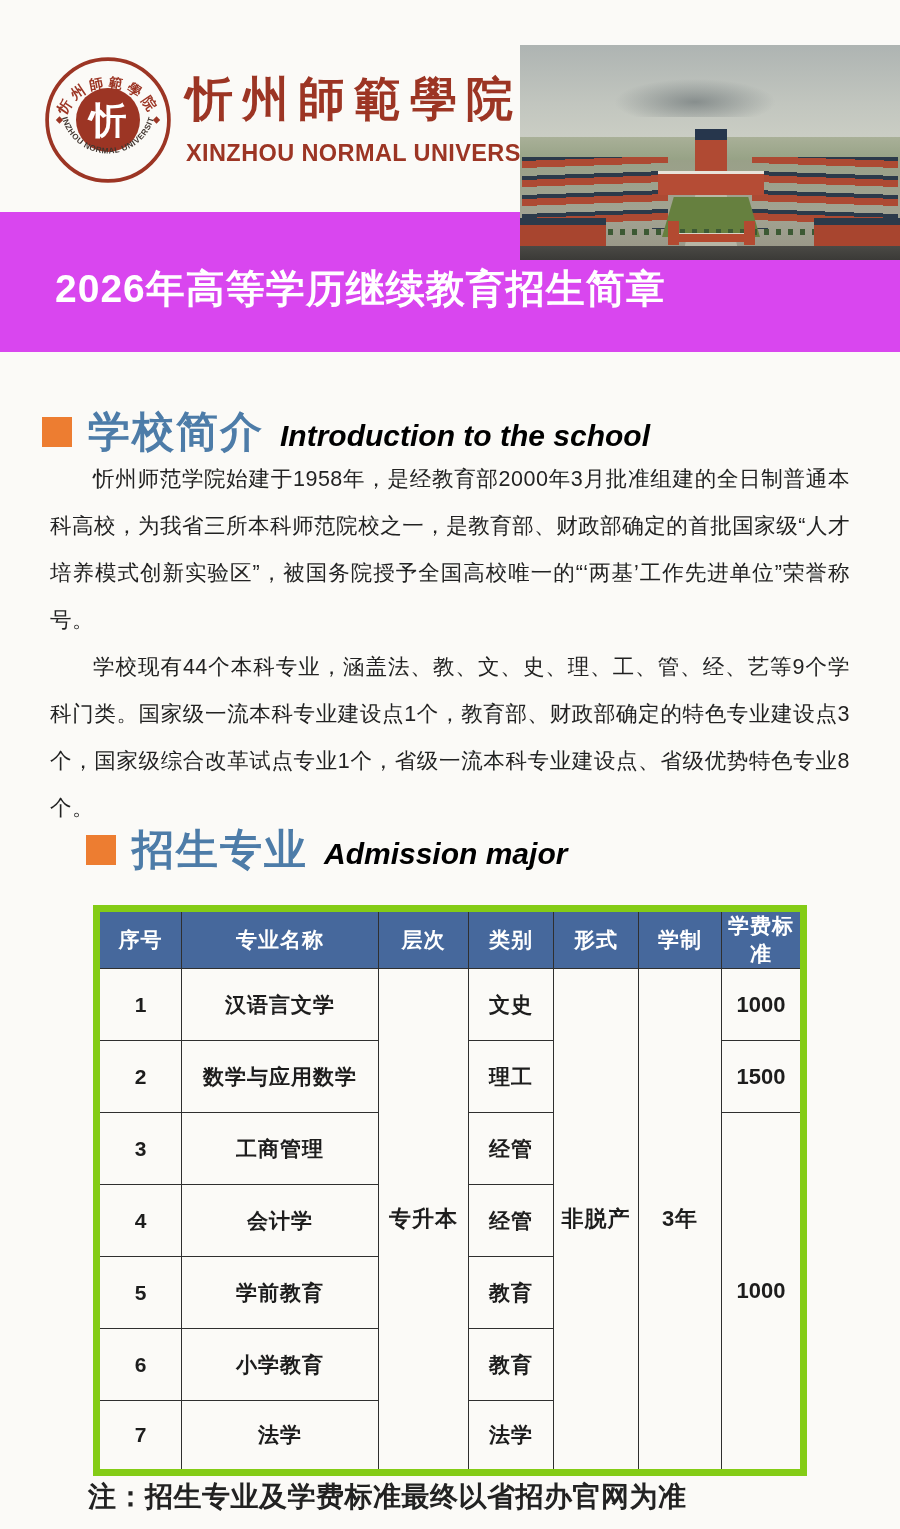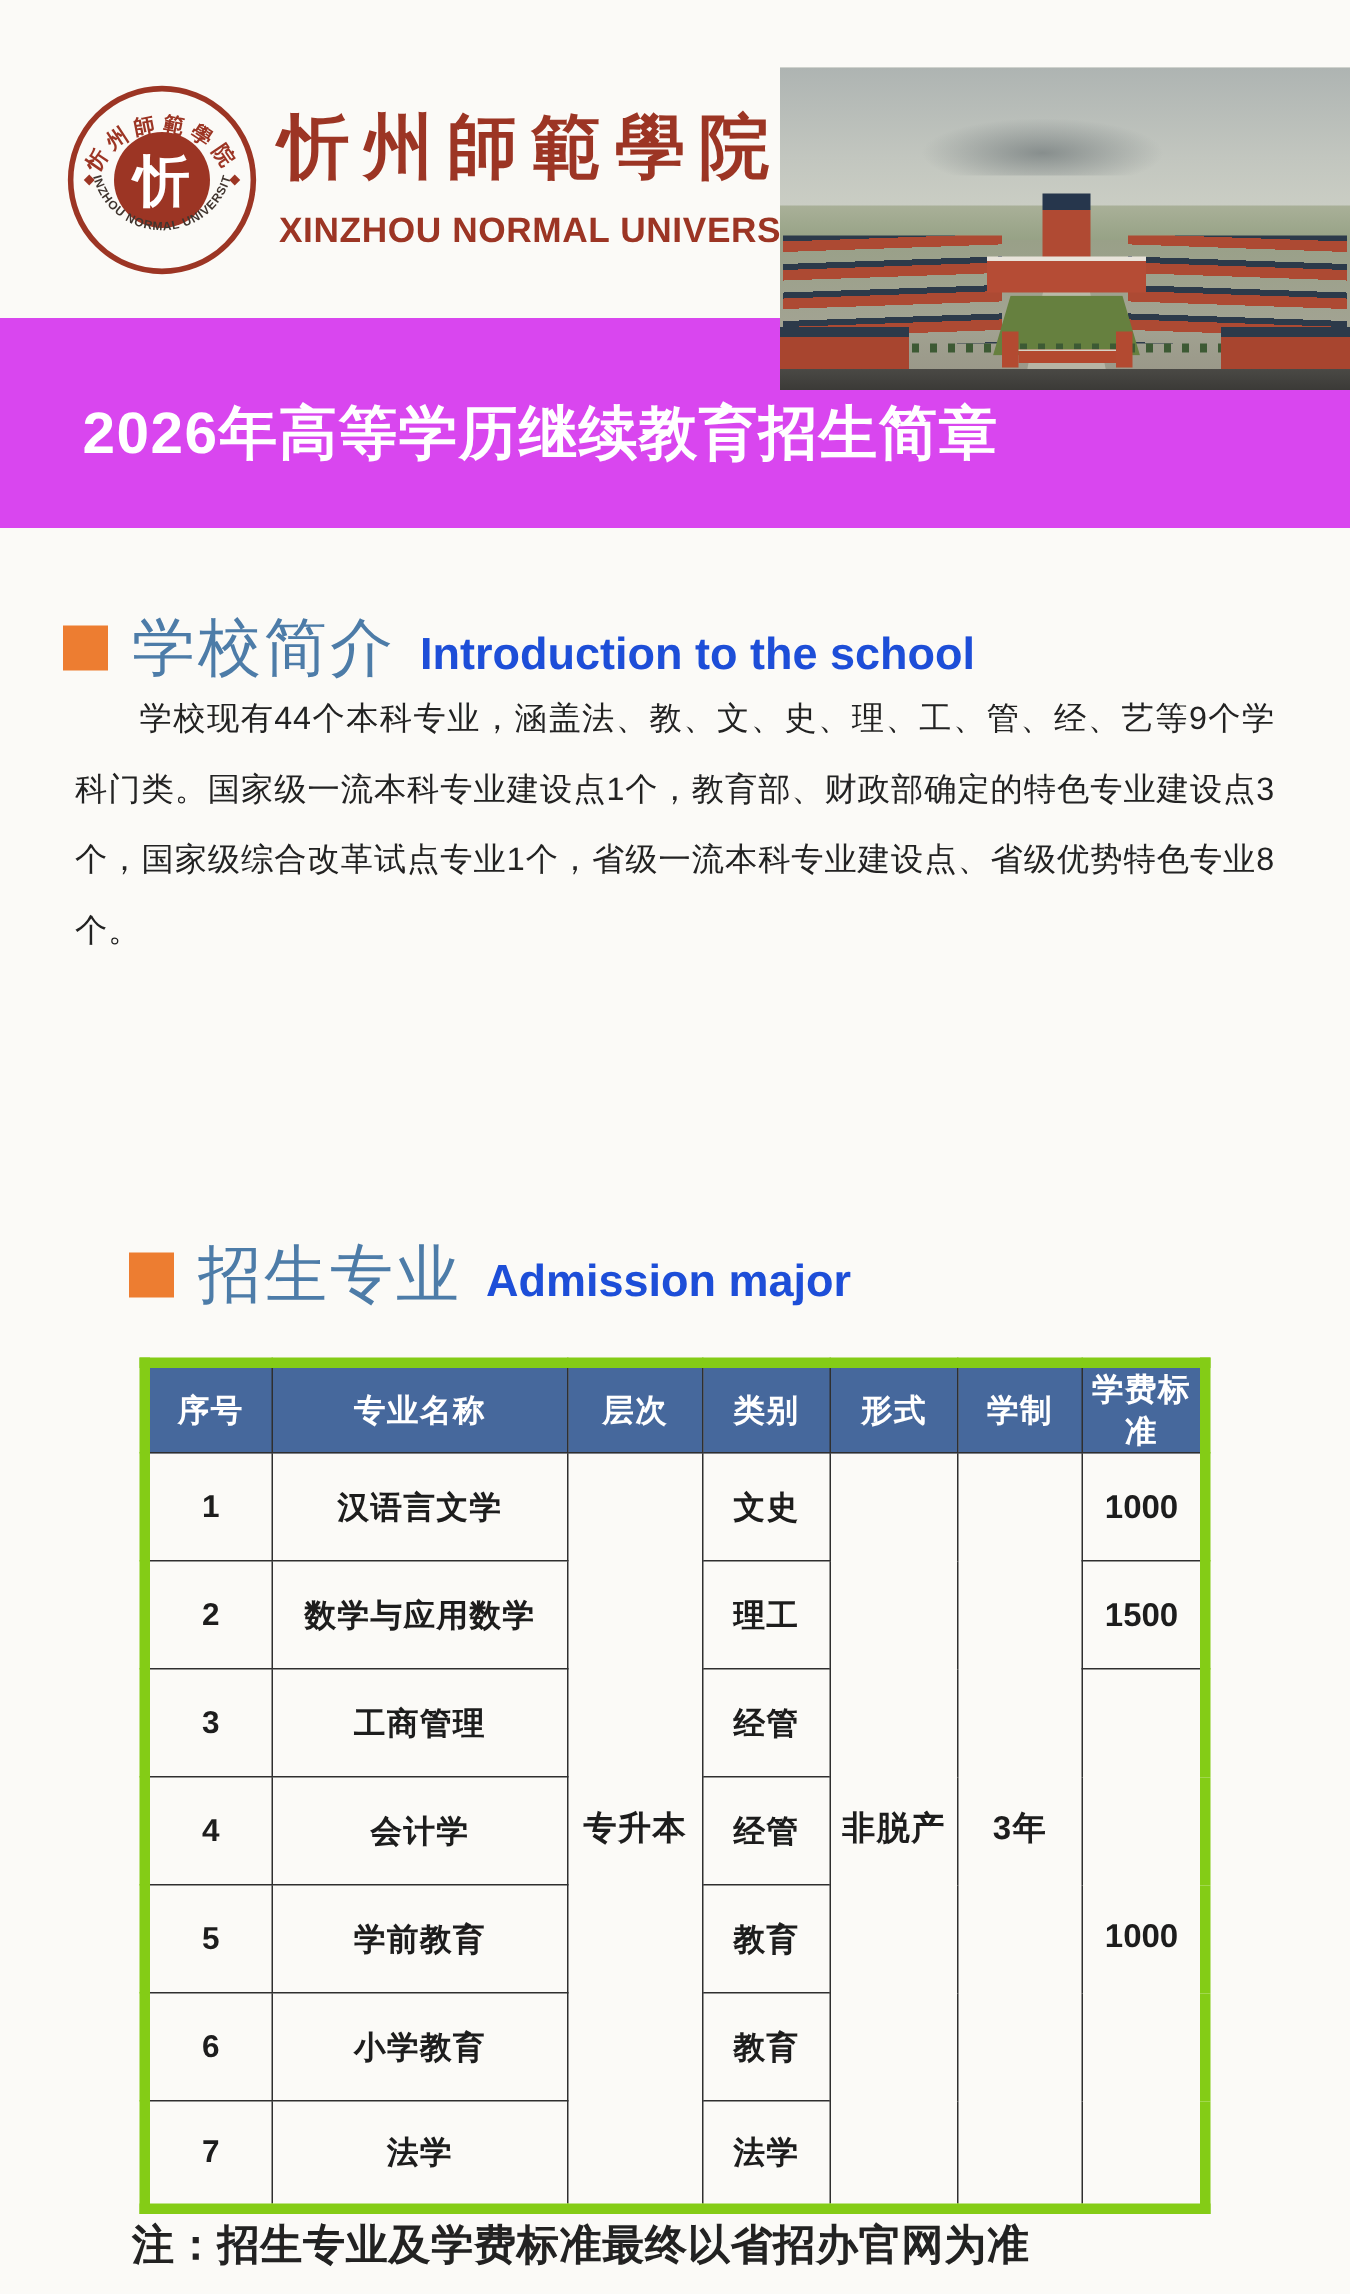--- a/index.html
+++ b/index.html
@@ -46,22 +46,22 @@
   .ph-trees{left:4px;top:184px;width:372px;height:6px;background:repeating-linear-gradient(90deg,#3d5a34 0 5px,rgba(0,0,0,0) 5px 12px);}
   .ph-near-left{left:0;top:173px;width:86px;height:32px;background:linear-gradient(180deg,#2c3a4a 0 7px,#a8452f 7px 100%);}
   .ph-near-right{right:0;top:173px;width:86px;height:32px;background:linear-gradient(180deg,#2c3a4a 0 7px,#a8452f 7px 100%);}
   .ph-gate-left{left:148px;top:176px;width:11px;height:24px;background:#b34a31;}
   .ph-gate-right{left:224px;top:176px;width:11px;height:24px;background:#b34a31;}
   .ph-gate-wall{left:159px;top:188px;width:65px;height:9px;background:#b3492f;border-top:1px solid #d8d2c6;}
   .ph-road{left:0;top:201px;width:380px;height:14px;background:linear-gradient(180deg,#4a4945 0%,#3b3a37 100%);}
   
   .sec-head{position:absolute;display:flex;align-items:baseline;white-space:nowrap;}
   .sec-square{width:30px;height:30px;background:#ed7d31;align-self:center;margin-right:16px;flex:0 0 auto;}
-  .sec-zh{font-size:42px;font-weight:400;color:#4d7ca8;letter-spacing:2px;}
-  .sec-en{font-size:30px;font-weight:700;color:#1d4ed8;margin-left:16px;}
+  .sec-zh{font-size:42px;font-weight:700;color:#4d7ca8;letter-spacing:2px;}
+  .sec-en{font-size:30px;font-weight:700;color:#000000;margin-left:16px;font-style:italic;}
   #intro-head{left:42px;top:404px;}
   #majors-head{left:42px;top:822px;padding-left:44px;}
   
   .intro-text{
     position:absolute;left:50px;top:456px;width:800px;
     font-size:21.5px;line-height:47px;color:#222;font-weight:500;
     text-align:justify;letter-spacing:.5px;
   }
   .intro-text p{margin:0;text-indent:2em;}
   
@@ -129,20 +129,21 @@
     <div class="ph ph-road"></div>
   </div>
 
   <div class="sec-head" id="intro-head">
     <span class="sec-square"></span>
     <span class="sec-zh">学校简介</span>
     <span class="sec-en">Introduction to the school</span>
   </div>
 
   <div class="intro-text">
+    <p>忻州师范学院始建于1958年，是经教育部2000年3月批准组建的全日制普通本科高校，为我省三所本科师范院校之一，是教育部、财政部确定的首批国家级“人才培养模式创新实验区”，被国务院授予全国高校唯一的“‘两基’工作先进单位”荣誉称号。</p>
     <p>学校现有44个本科专业，涵盖法、教、文、史、理、工、管、经、艺等9个学科门类。国家级一流本科专业建设点1个，教育部、财政部确定的特色专业建设点3个，国家级综合改革试点专业1个，省级一流本科专业建设点、省级优势特色专业8个。</p>
   </div>
 
   <div class="sec-head" id="majors-head">
     <span class="sec-square"></span>
     <span class="sec-zh">招生专业</span>
     <span class="sec-en">Admission major</span>
   </div>
 
   <div class="table-wrap">

